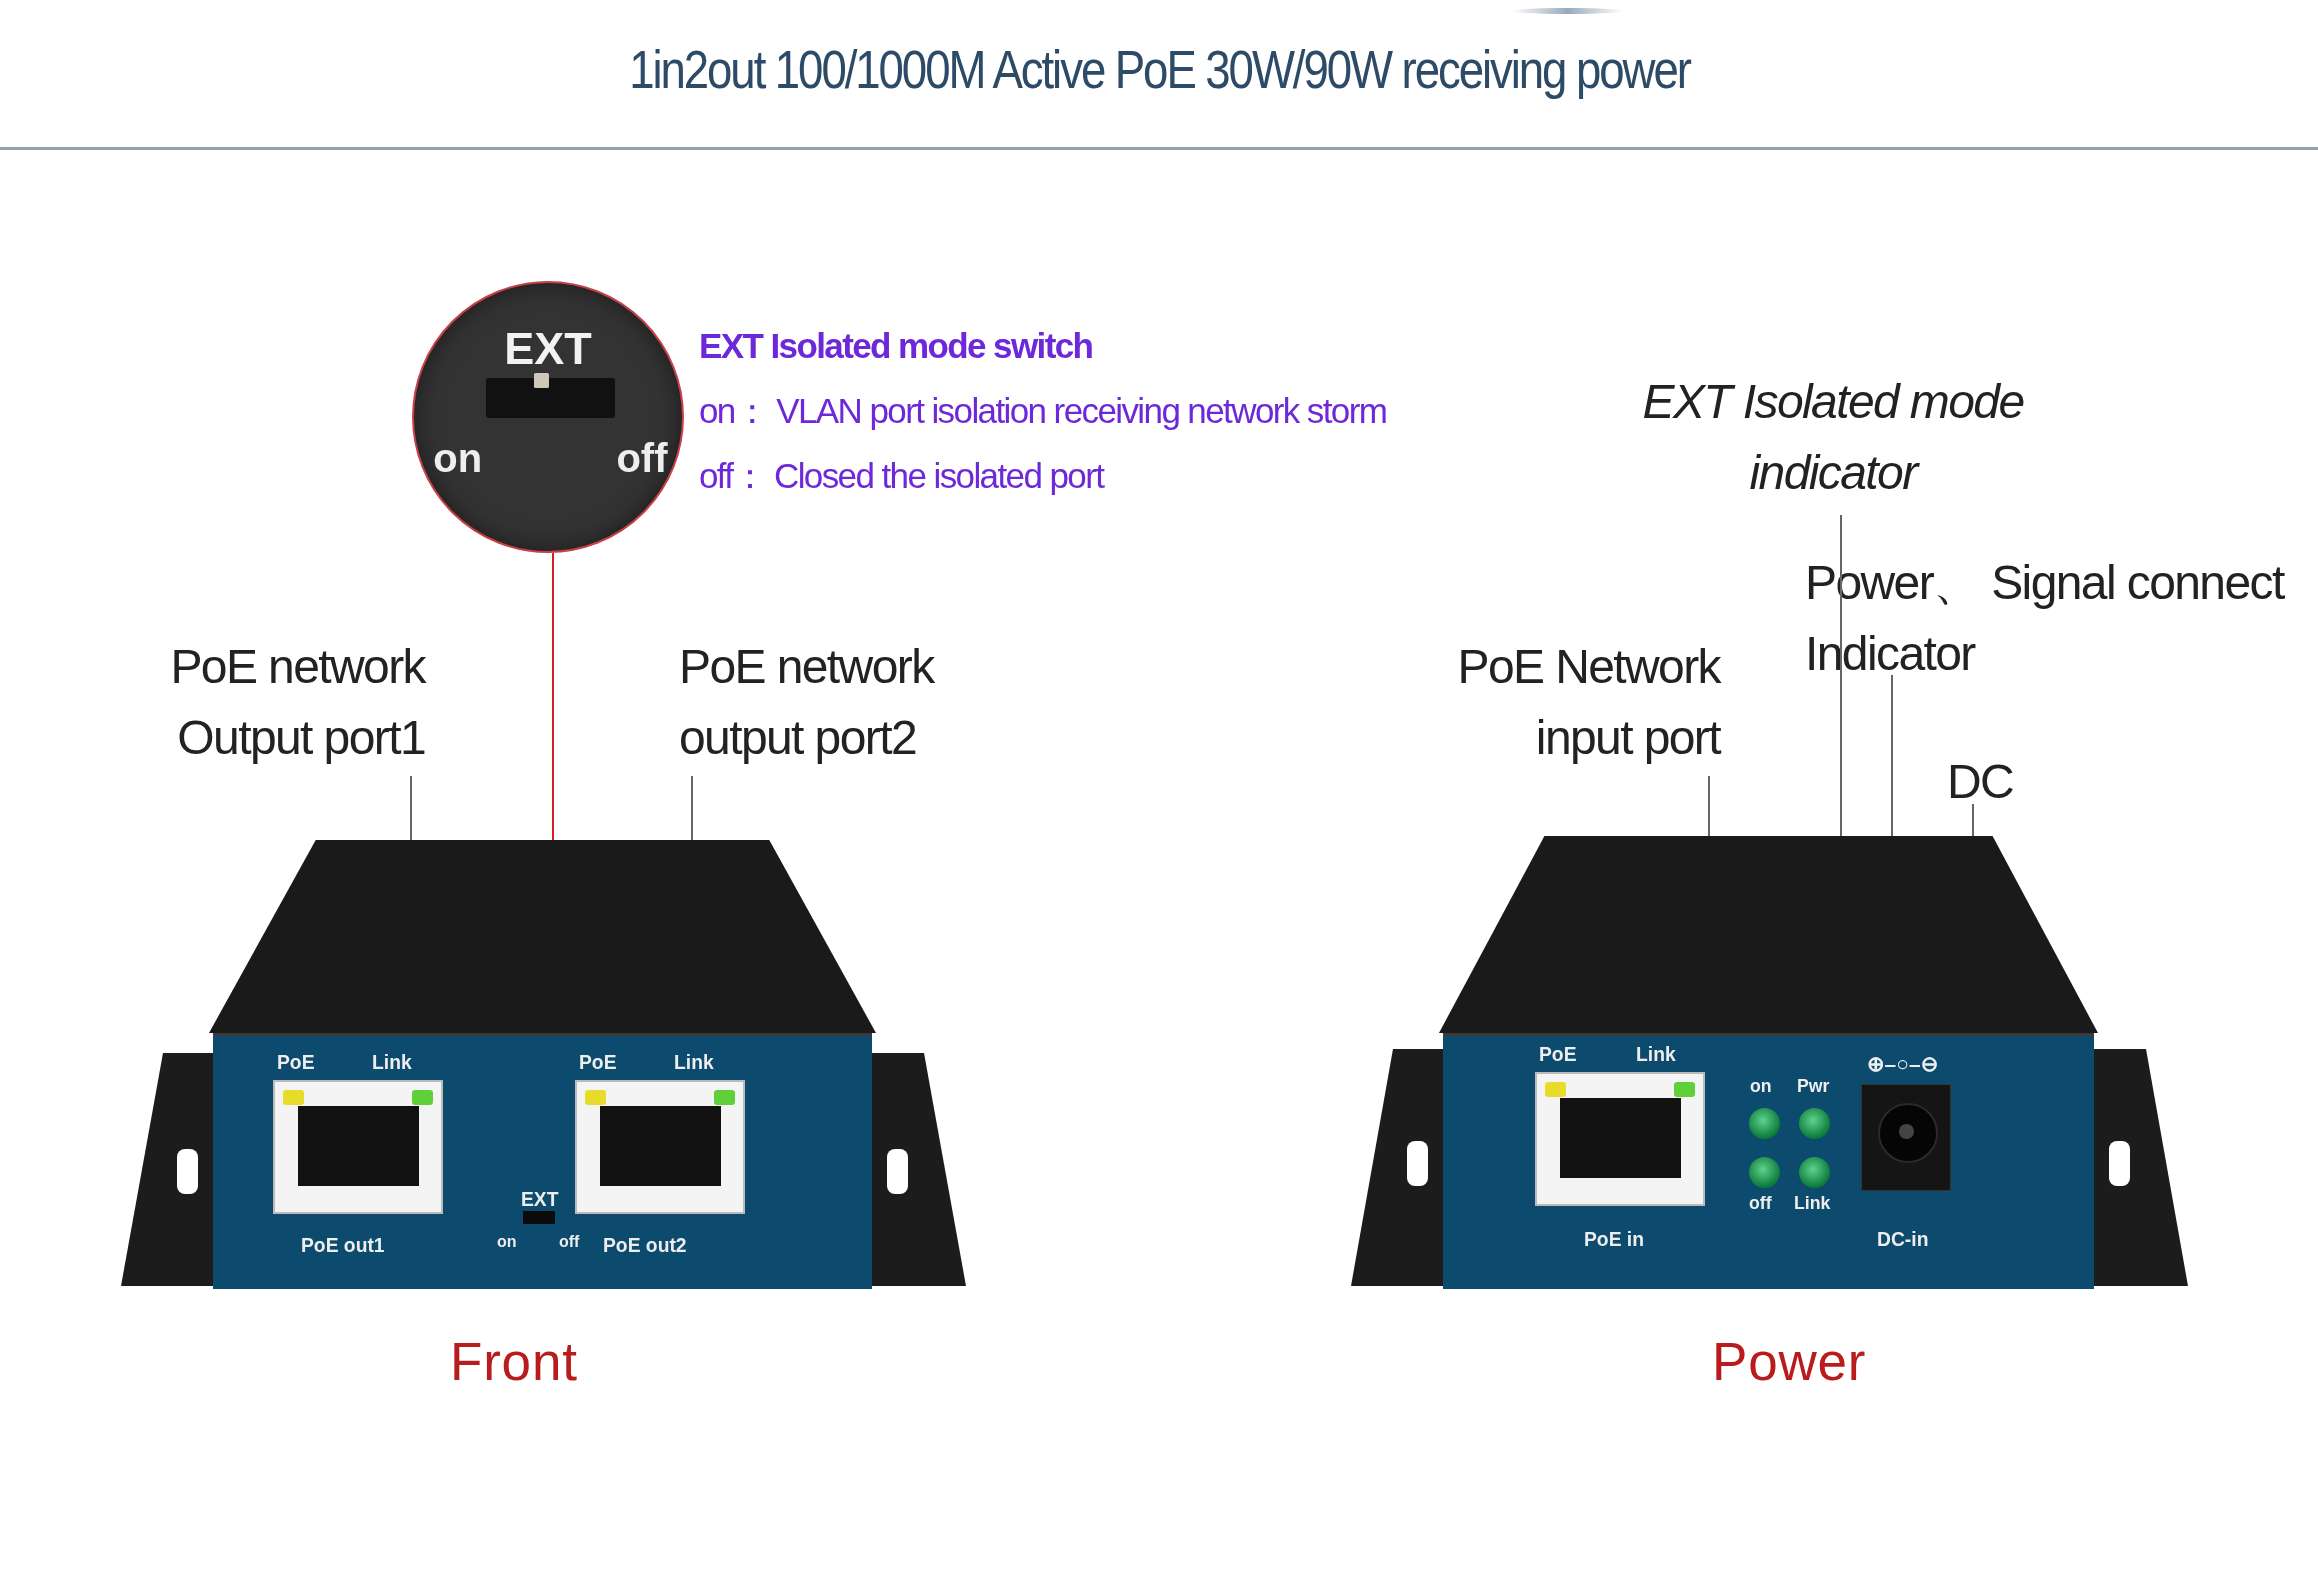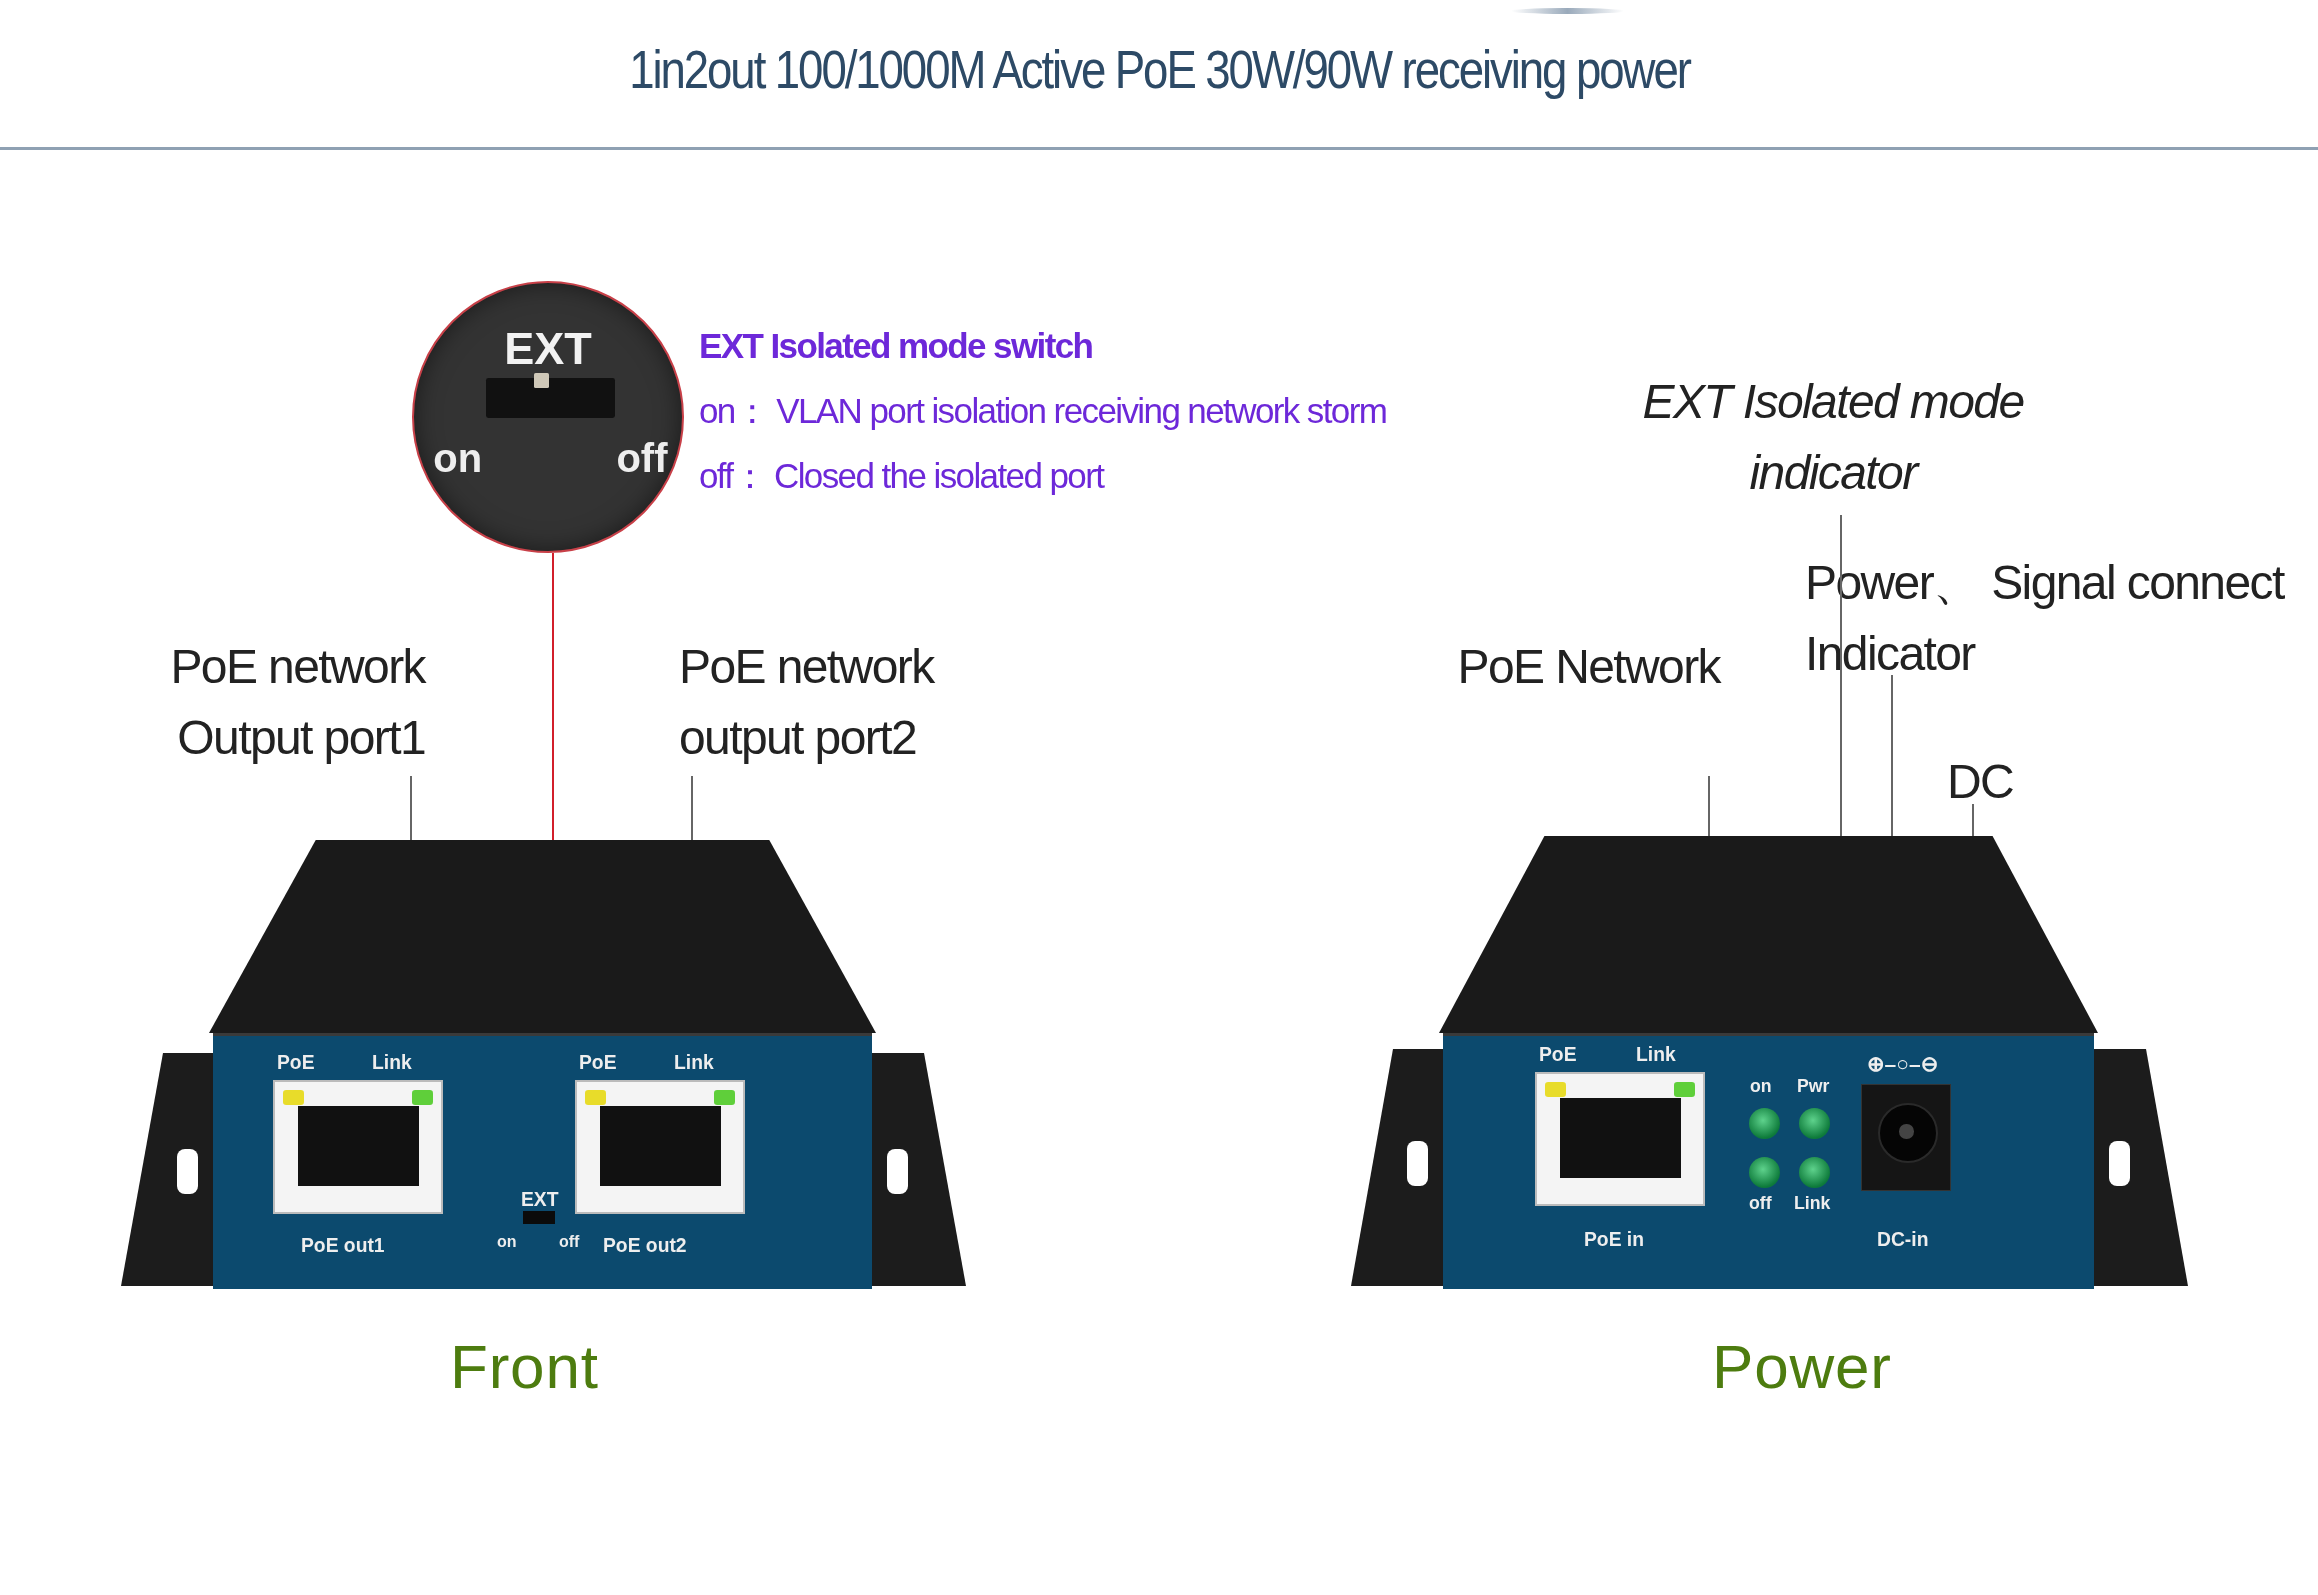--- a/index.html
+++ b/index.html
@@ -6,21 +6,21 @@
   body { width:2319px; height:1595px; position:relative; overflow:hidden; font-family:"Liberation Sans", sans-serif; }
   .abs { position:absolute; }
   .title { left:0; width:2319px; top:39px; text-align:center; font-size:53px; color:#2d4a66; letter-spacing:-2.4px; font-family:"Liberation Sans", sans-serif; transform:scaleX(0.86); transform-origin:center; }
   .divider { left:0; top:147px; width:2319px; height:3.2px; background:#8fa1b3; }
   .top-deco { left:1511px; top:8px; width:113px; height:6.4px; border-radius:50%; background:linear-gradient(90deg,transparent,#9aaabb,transparent); }
   .lbl { color:#222; font-size:48px; line-height:71px; letter-spacing:-1.6px; white-space:nowrap; }
   .lbl.right { text-align:right; }
   .lbl.center { text-align:center; }
   .desc { color:#6d28d9; font-size:35px; letter-spacing:-1.6px; white-space:nowrap; }
   .desc.bold { font-weight:bold; }
-  .view { font-size:62px; color:#4d7c0f; letter-spacing:0.8px; }
+  .view { font-size:53px; color:#b91c1c; letter-spacing:0.8px; }
   .leader { background:#666; width:2.4px; }
   .leader.red { background:#d21f2b; }
   
   .mag { left:412px; top:281px; width:272px; height:272px; border-radius:50%; background:#333; border:2.4px solid #c84048; box-sizing:border-box; box-shadow:inset 0 0 24px rgba(0,0,0,.5); }
   .mag .ext { position:absolute; left:0; width:100%; top:40px; text-align:center; color:#f2f2f2; font-weight:bold; font-size:45px; }
   .mag .sw { position:absolute; left:72px; top:95px; width:129px; height:40px; background:#111; border-radius:2.4px; }
   .mag .knob { position:absolute; left:48px; top:-4.8px; width:14.5px; height:14.5px; background:#cfc8b8; border-radius:1.6px; }
   .mag .on { position:absolute; left:19.3px; top:153px; color:#eee; font-weight:bold; font-size:40px; }
   .mag .off { position:absolute; right:14.5px; top:153px; color:#eee; font-weight:bold; font-size:40px; }
   
@@ -104,20 +104,21 @@
         <div class="jack"></div>
         <div class="led g"></div>
       </div>
     <div class="tiny" style="left:390px; top:199px;">PoE  out2</div>
   </div>
 </div>
 <div class="abs view" style="left:450px; top:1331px;">Front</div>
 
 <div class="abs lbl right" style="left:1318px; width:402px; top:631px;">
   <div>PoE Network</div>
+  <div>input port</div>
 </div>
 <div class="abs lbl center" style="left:1608px; width:450px; top:366px;font-style:italic;">
   <div>EXT Isolated mode</div>
   <div>indicator</div>
 </div>
 <div class="abs lbl" style="left:1805px; top:547px;">
   <div>Power、 Signal connect</div>
   <div>Indicator</div>
 </div>
 <div class="abs lbl" style="left:1947px; top:746px;">DC</div>

